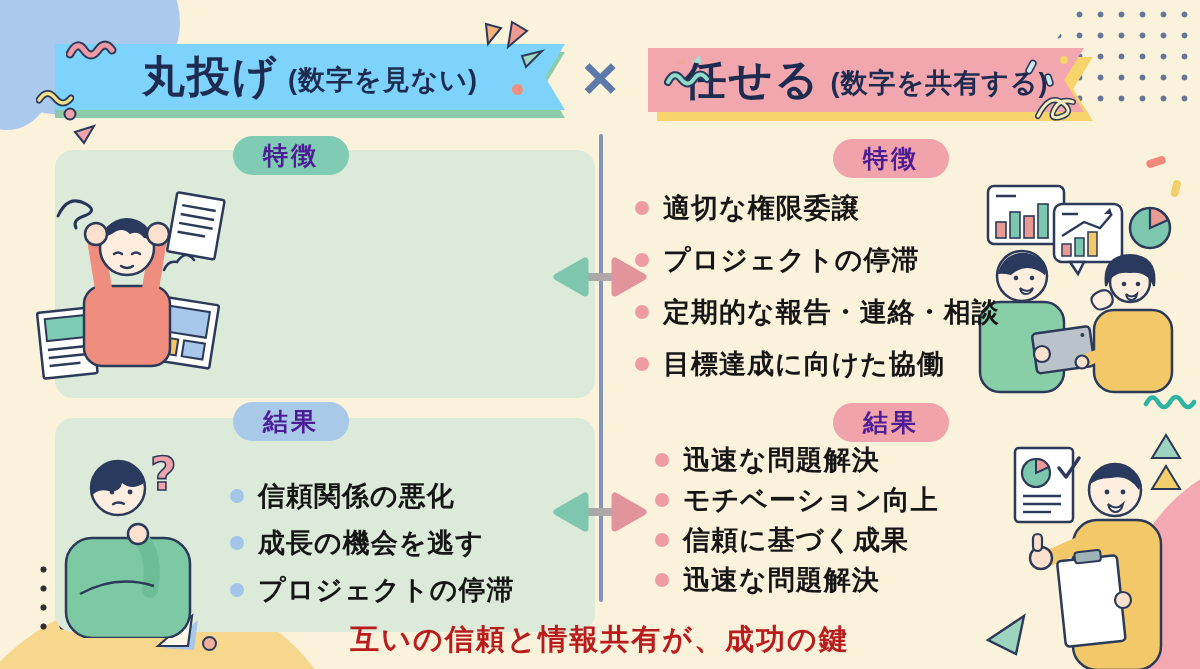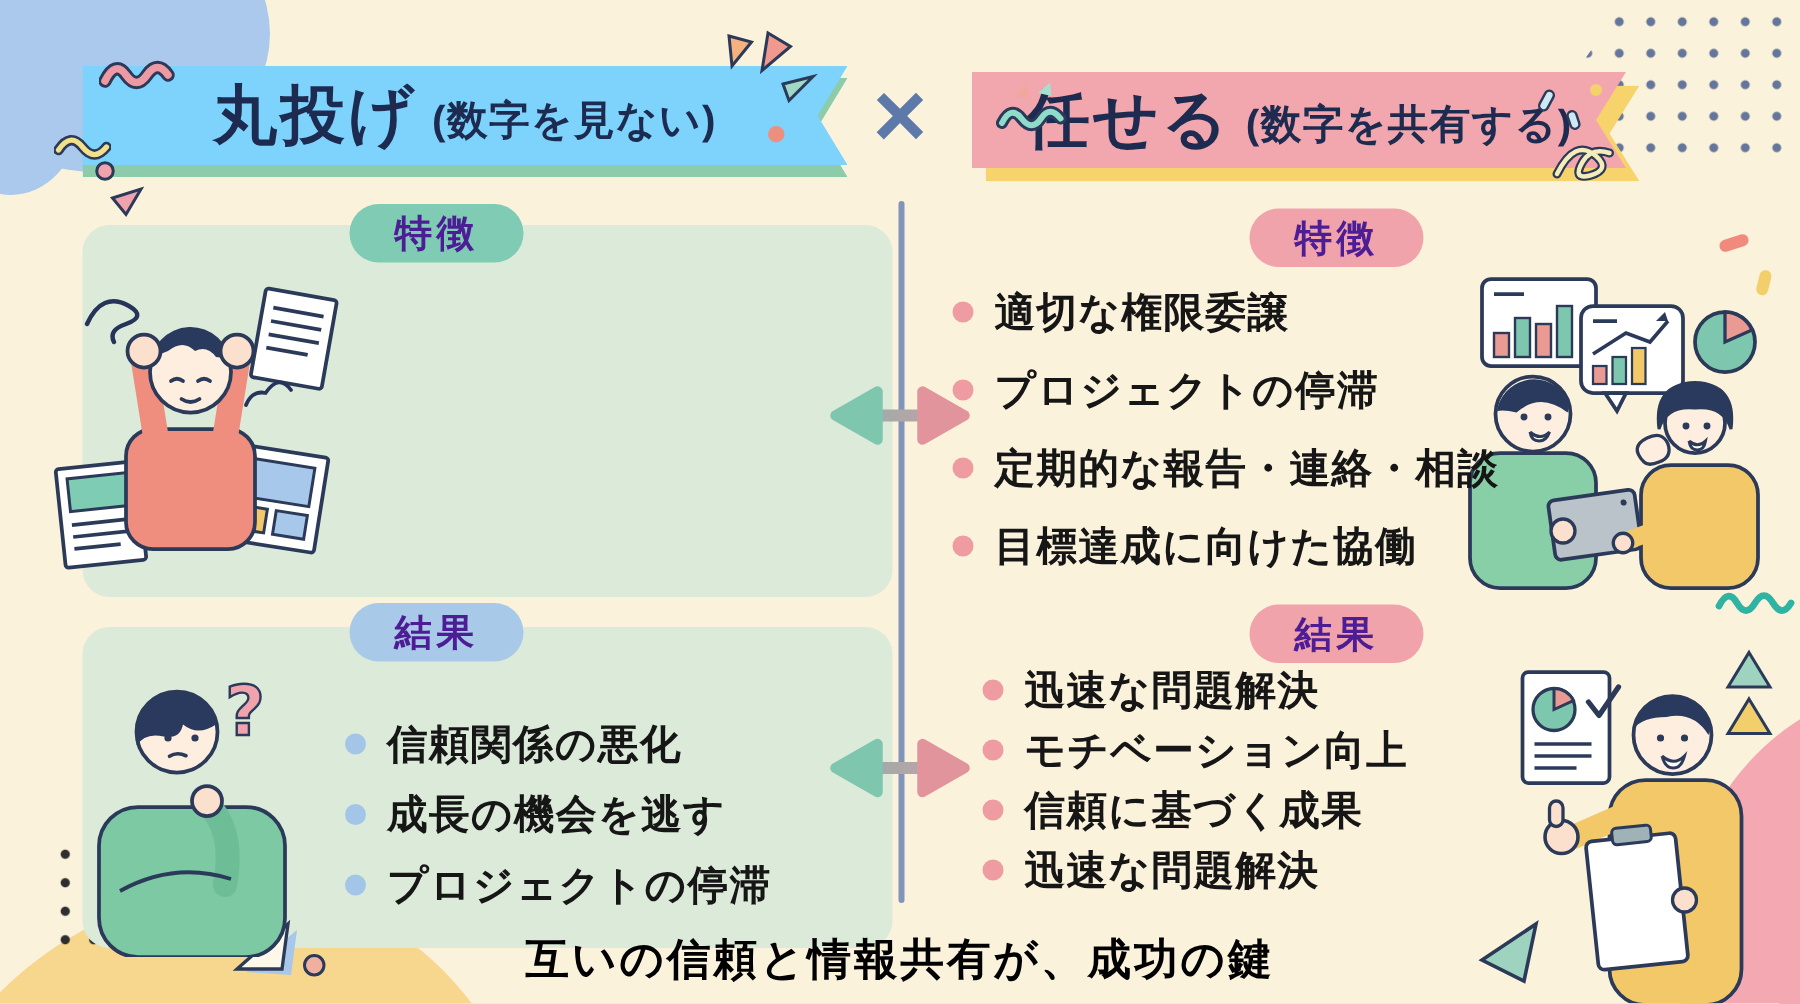--- a/index.html
+++ b/index.html
@@ -57,21 +57,21 @@
   .ls-lf { left:230px; top:188px; gap:19px; }
   .ls-lr { left:230px; top:442px; gap:13px;margin-top:37px; }
   .ls-rf { left:635px; top:191px; gap:18px; }
   .ls-rr { left:655px; top:443px; gap:6px;  }
   .row { display:flex; align-items:center; gap:14px; height:34px; }
   .dot { width:14px; height:14px; border-radius:50%; flex:0 0 auto; }
   .dot-teal { background:#84ccb6; } .dot-blue { background:#a3c6e8; } .dot-pink { background:#ee9ba2; }
   .txt { font-size:27px; font-weight:800; color:#161616; letter-spacing:1px; white-space:nowrap; }
   
   .bottom-msg { position:absolute; left:0; top:620px; width:1200px; text-align:center;
-                font-size:29px; font-weight:800; color:#000000; letter-spacing:2px; z-index:4; }
+                font-size:29px; font-weight:800; color:#b91c1c; letter-spacing:2px; z-index:4; }
   
   .illus { position:absolute; z-index:3; }
   .deco  { position:absolute; z-index:7; }
   .pink-dot-banner { left:512px; top:84px; width:11px; height:11px; border-radius:50%; background:#ed8f7f; }
   .pink-circle-bl  { left:202px; top:636px; width:15px; height:15px; border-radius:50%;
                      background:#f0b0a0; border:2px solid #2c3a5a; z-index:2; }
 </style>
 </head>
 <body>
 

